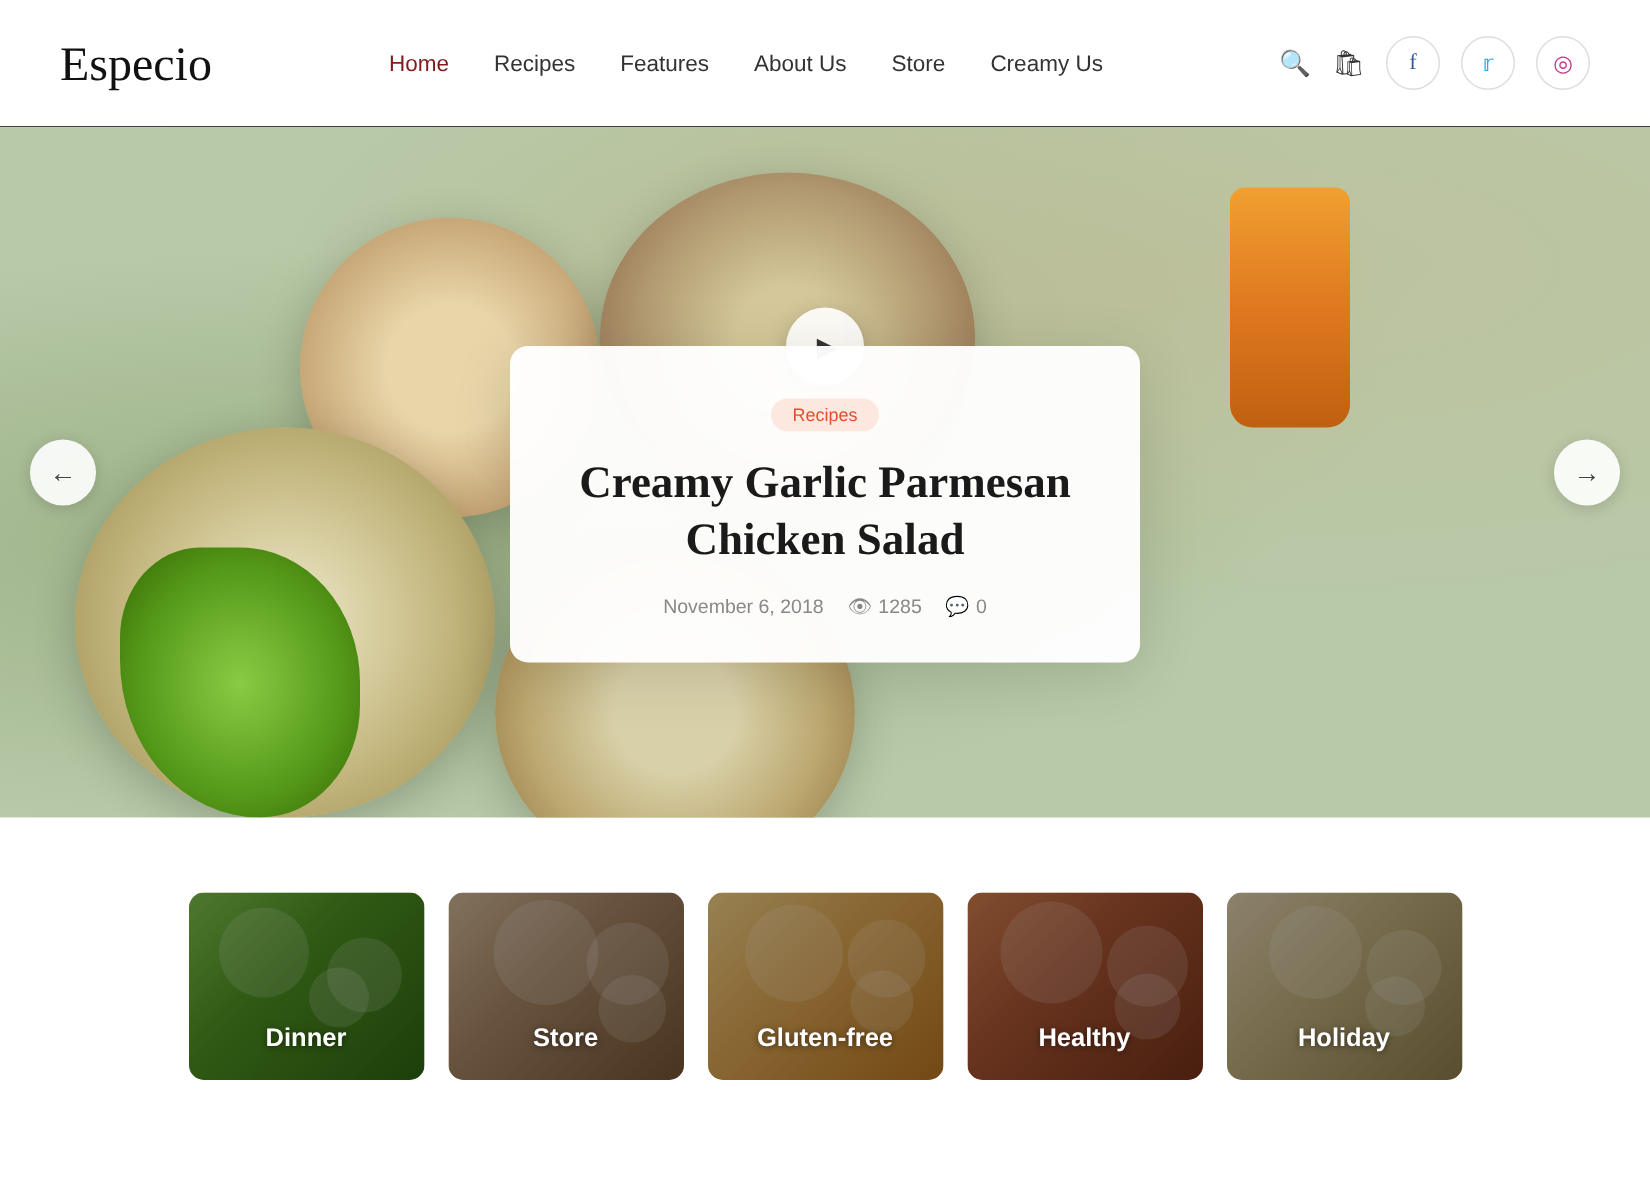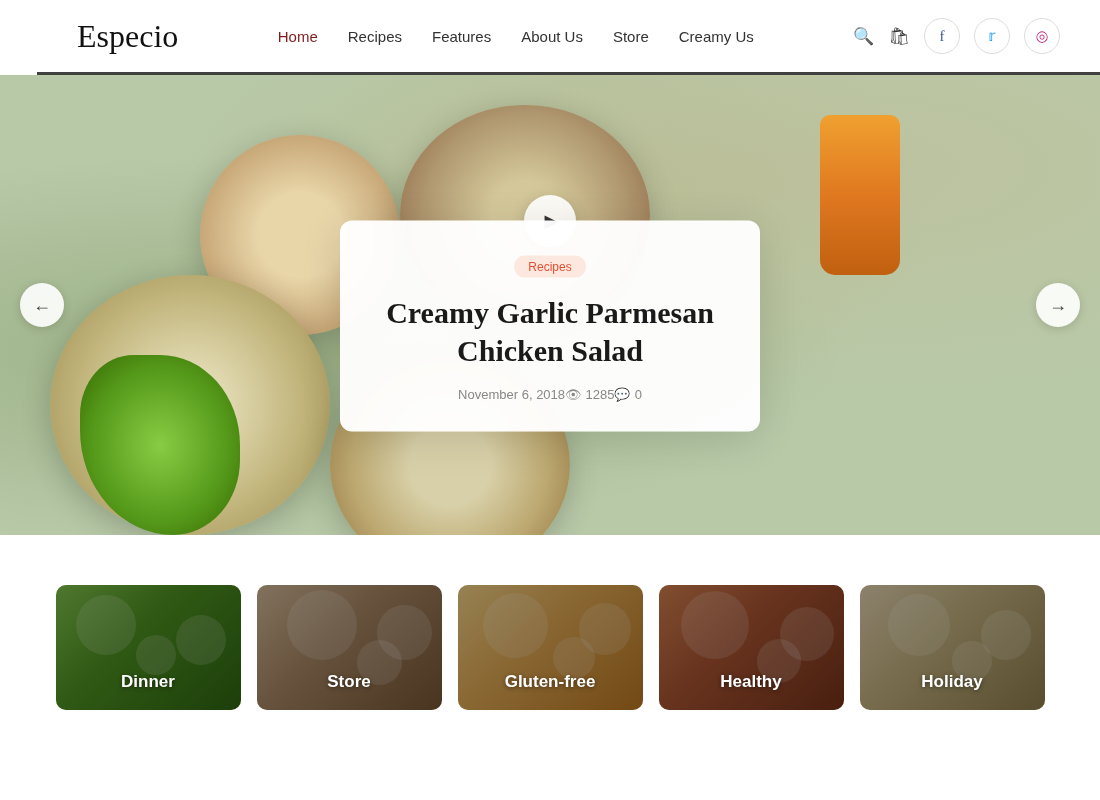--- a/index.html
+++ b/index.html
@@ -1,23 +1,22 @@
 <!DOCTYPE html>
 <html><head>
   <meta charset="utf-8">
   <style>
     * { margin: 0; padding: 0; box-sizing: border-box; }
     body { font-family: Georgia, serif; width: 1100px; background: #fff; overflow-x: hidden; }
 
     
     header {
       display: flex; align-items: center; justify-content: space-between;
-      padding: 0 40px; height: 75px; background: #fff;
-      border-bottom: 3px solid #404040;
-      margin-left: 37px;
+      padding: 0 40px; height: 85px; background: #fff;
+      border-bottom: 1px solid #404040;
     }
     .logo {
       font-family: 'Brush Script MT', cursive, serif;
       font-size: 32px; color: #111; font-weight: normal;
     }
     nav { display: flex; gap: 30px; }
     nav a {
       text-decoration: none; font-family: Arial, sans-serif;
       font-size: 15px; color: #333; font-weight: 500;
     }
@@ -111,21 +110,21 @@
       display: inline-block; background: #fde8e0; color: #e05030;
       font-size: 12px; padding: 4px 14px; border-radius: 20px;
       font-family: Arial, sans-serif; margin-bottom: 16px;
     }
     .slide-title {
       font-size: 30px; font-weight: 700; color: #1a1a1a;
       line-height: 1.25; margin-bottom: 18px; font-family: Liberation Serif, serif;
     }
     .slide-meta {
       display: flex; align-items: center; justify-content: center;
-      font-size: 13px; color: #888; font-family: Arial, sans-serif;
+      gap: 16px; font-size: 13px; color: #888; font-family: Arial, sans-serif;
     }
     .slide-meta span { display: flex; align-items: center; gap: 4px; }
 
     
     .arrow {
       position: absolute; top: 50%; transform: translateY(-50%);
       width: 44px; height: 44px; background: rgba(255,255,255,0.9);
       border-radius: 50%; display: flex; align-items: center; justify-content: center;
       cursor: pointer; font-size: 18px; color: #444;
       box-shadow: 0 2px 10px rgba(0,0,0,0.15);
@@ -135,21 +134,21 @@
 
     
     .categories-section {
       padding: 50px 40px 40px;
       background: #fff;
     }
     .categories-grid {
       display: flex; gap: 16px; justify-content: center;
     }
     .cat-card {
-      width: 185px; height: 125px; border-radius: 10px;
+      width: 157px; height: 125px; border-radius: 10px;
       position: relative; overflow: hidden; cursor: pointer;
       flex-shrink: 0;
     }
     .cat-bg {
       position: absolute; inset: 0;
       display: flex; flex-direction: column; gap: 3px; flex-wrap: wrap;
     }
     .cat-overlay {
       position: absolute; inset: 0;
       background: rgba(0,0,0,0.35);

